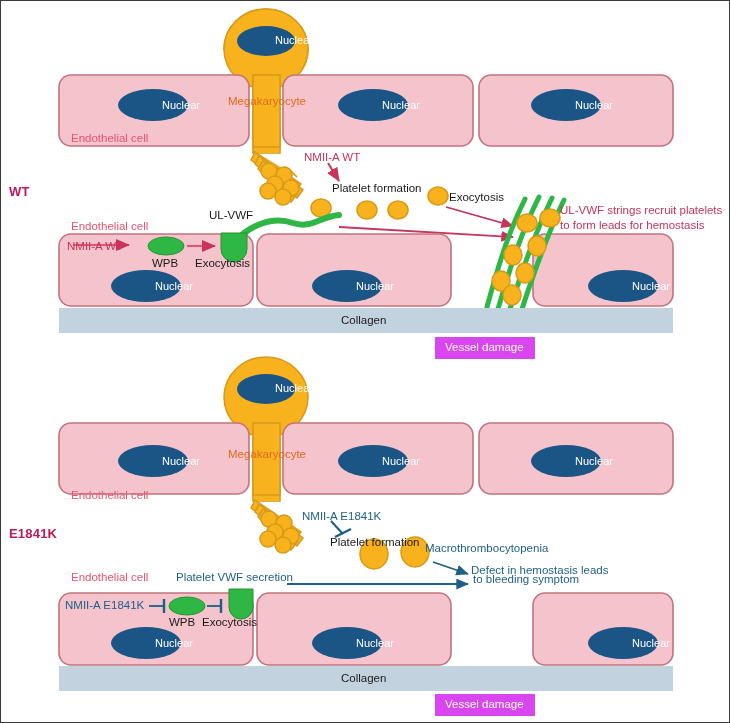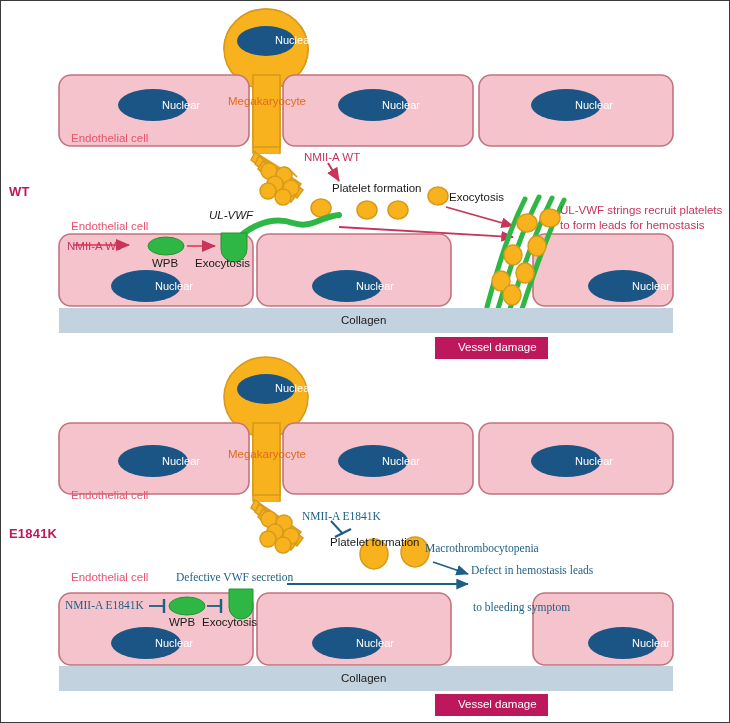--- a/index.html
+++ b/index.html
@@ -36,36 +36,36 @@
   .txt {
     position: absolute;
     font-size: 11.5px;
     white-space: nowrap;
     line-height: 13px;
   }
   .txt-dark   { color: #1a1a1a; }
   .txt-pink   { color: #e8536e; }
   .txt-crimson{ color: #c8345a; }
   .txt-orange { color: #e06b1f; margin-top: 36px; }
-  .txt-steel  { color: #1e5f86; font-family: Liberation Serif, serif; }
+  .txt-steel  { color: #1e5f86; }
   .nuc-label {
     position: absolute;
     font-size: 11px;
     color: #ffffff;
     white-space: nowrap;
     text-align: center;
     pointer-events: none;
     padding-left: 28px;
   }
   .vessel-badge {
     position: absolute;
-    background: #be185d;
+    background: #d946ef;
     color: #ffffff;
     font-size: 11.5px;
-    padding: 4px 11px 5px 23px;
+    padding: 4px 11px 5px 10px;
     white-space: nowrap;
     line-height: 13px;
   }
 </style>
 </head>
 <body>
 
 <div id="figure">
 
   <svg id="svg-layer" viewBox="0 0 730 723">
@@ -244,21 +244,21 @@
   <div class="txt txt-orange" style="left:227px; top:58px;">Megakaryocyte</div>
 
   <div class="nuc-label" style="left:123px; top:98px; width:58px;">Nuclear</div>
   <div class="nuc-label" style="left:343px; top:98px; width:58px;">Nuclear</div>
   <div class="nuc-label" style="left:536px; top:98px; width:58px;">Nuclear</div>
   <div class="txt txt-pink" style="left:70px; top:131px;">Endothelial cell</div>
 
   <div class="txt txt-crimson" style="left:303px; top:150px;">NMII-A WT</div>
   <div class="txt txt-dark" style="left:331px; top:181px;">Platelet formation</div>
   <div class="txt txt-dark" style="left:448px; top:190px;">Exocytosis</div>
-  <div class="txt txt-dark" style="left:208px; top:208px;font-style:italic;">UL-VWF</div>
+  <div class="txt txt-dark" style="left:208px; top:208px;">UL-VWF</div>
   <div class="txt txt-pink" style="left:70px; top:219px;">Endothelial cell</div>
   <div class="txt txt-crimson" style="left:66px; top:239px;">NMII-A WT</div>
   <div class="txt txt-dark" style="left:151px; top:256px;">WPB</div>
   <div class="txt txt-dark" style="left:194px; top:256px;">Exocytosis</div>
   <div class="txt txt-crimson" style="left:559px; top:203px;">UL-VWF strings recruit platelets</div>
   <div class="txt txt-crimson" style="left:559px; top:218px;">to form leads for hemostasis</div>
 
   <div class="nuc-label" style="left:116px; top:279px; width:58px;">Nuclear</div>
   <div class="nuc-label" style="left:317px; top:279px; width:58px;">Nuclear</div>
   <div class="nuc-label" style="left:593px; top:279px; width:58px;">Nuclear</div>
@@ -273,23 +273,23 @@
 
   <div class="nuc-label" style="left:123px; top:454px; width:58px;">Nuclear</div>
   <div class="nuc-label" style="left:343px; top:454px; width:58px;">Nuclear</div>
   <div class="nuc-label" style="left:536px; top:454px; width:58px;">Nuclear</div>
   <div class="txt txt-pink" style="left:70px; top:488px;">Endothelial cell</div>
 
   <div class="txt txt-steel" style="left:301px; top:509px;">NMII-A E1841K</div>
   <div class="txt txt-dark" style="left:329px; top:535px;">Platelet formation</div>
   <div class="txt txt-steel" style="left:424px; top:541px;">Macrothrombocytopenia</div>
   <div class="txt txt-steel" style="left:470px; top:563px;">Defect in hemostasis leads</div>
-  <div class="txt txt-steel" style="left:472px; top:600px;">to bleeding symptom</div>
+  <div class="txt txt-steel" style="left:472px; top:572px;">to bleeding symptom</div>
   <div class="txt txt-pink" style="left:70px; top:570px;">Endothelial cell</div>
-  <div class="txt txt-steel" style="left:175px; top:570px;">Defective VWF secretion</div>
+  <div class="txt txt-steel" style="left:175px; top:570px;">Platelet VWF secretion</div>
   <div class="txt txt-steel" style="left:64px; top:598px;">NMII-A E1841K</div>
   <div class="txt txt-dark" style="left:168px; top:615px;">WPB</div>
   <div class="txt txt-dark" style="left:201px; top:615px;">Exocytosis</div>
 
   <div class="nuc-label" style="left:116px; top:636px; width:58px;">Nuclear</div>
   <div class="nuc-label" style="left:317px; top:636px; width:58px;">Nuclear</div>
   <div class="nuc-label" style="left:593px; top:636px; width:58px;">Nuclear</div>
 
   <div class="txt txt-dark" style="left:340px; top:671px;">Collagen</div>
   <div class="vessel-badge" style="left:434px; top:693px;">Vessel damage</div>

